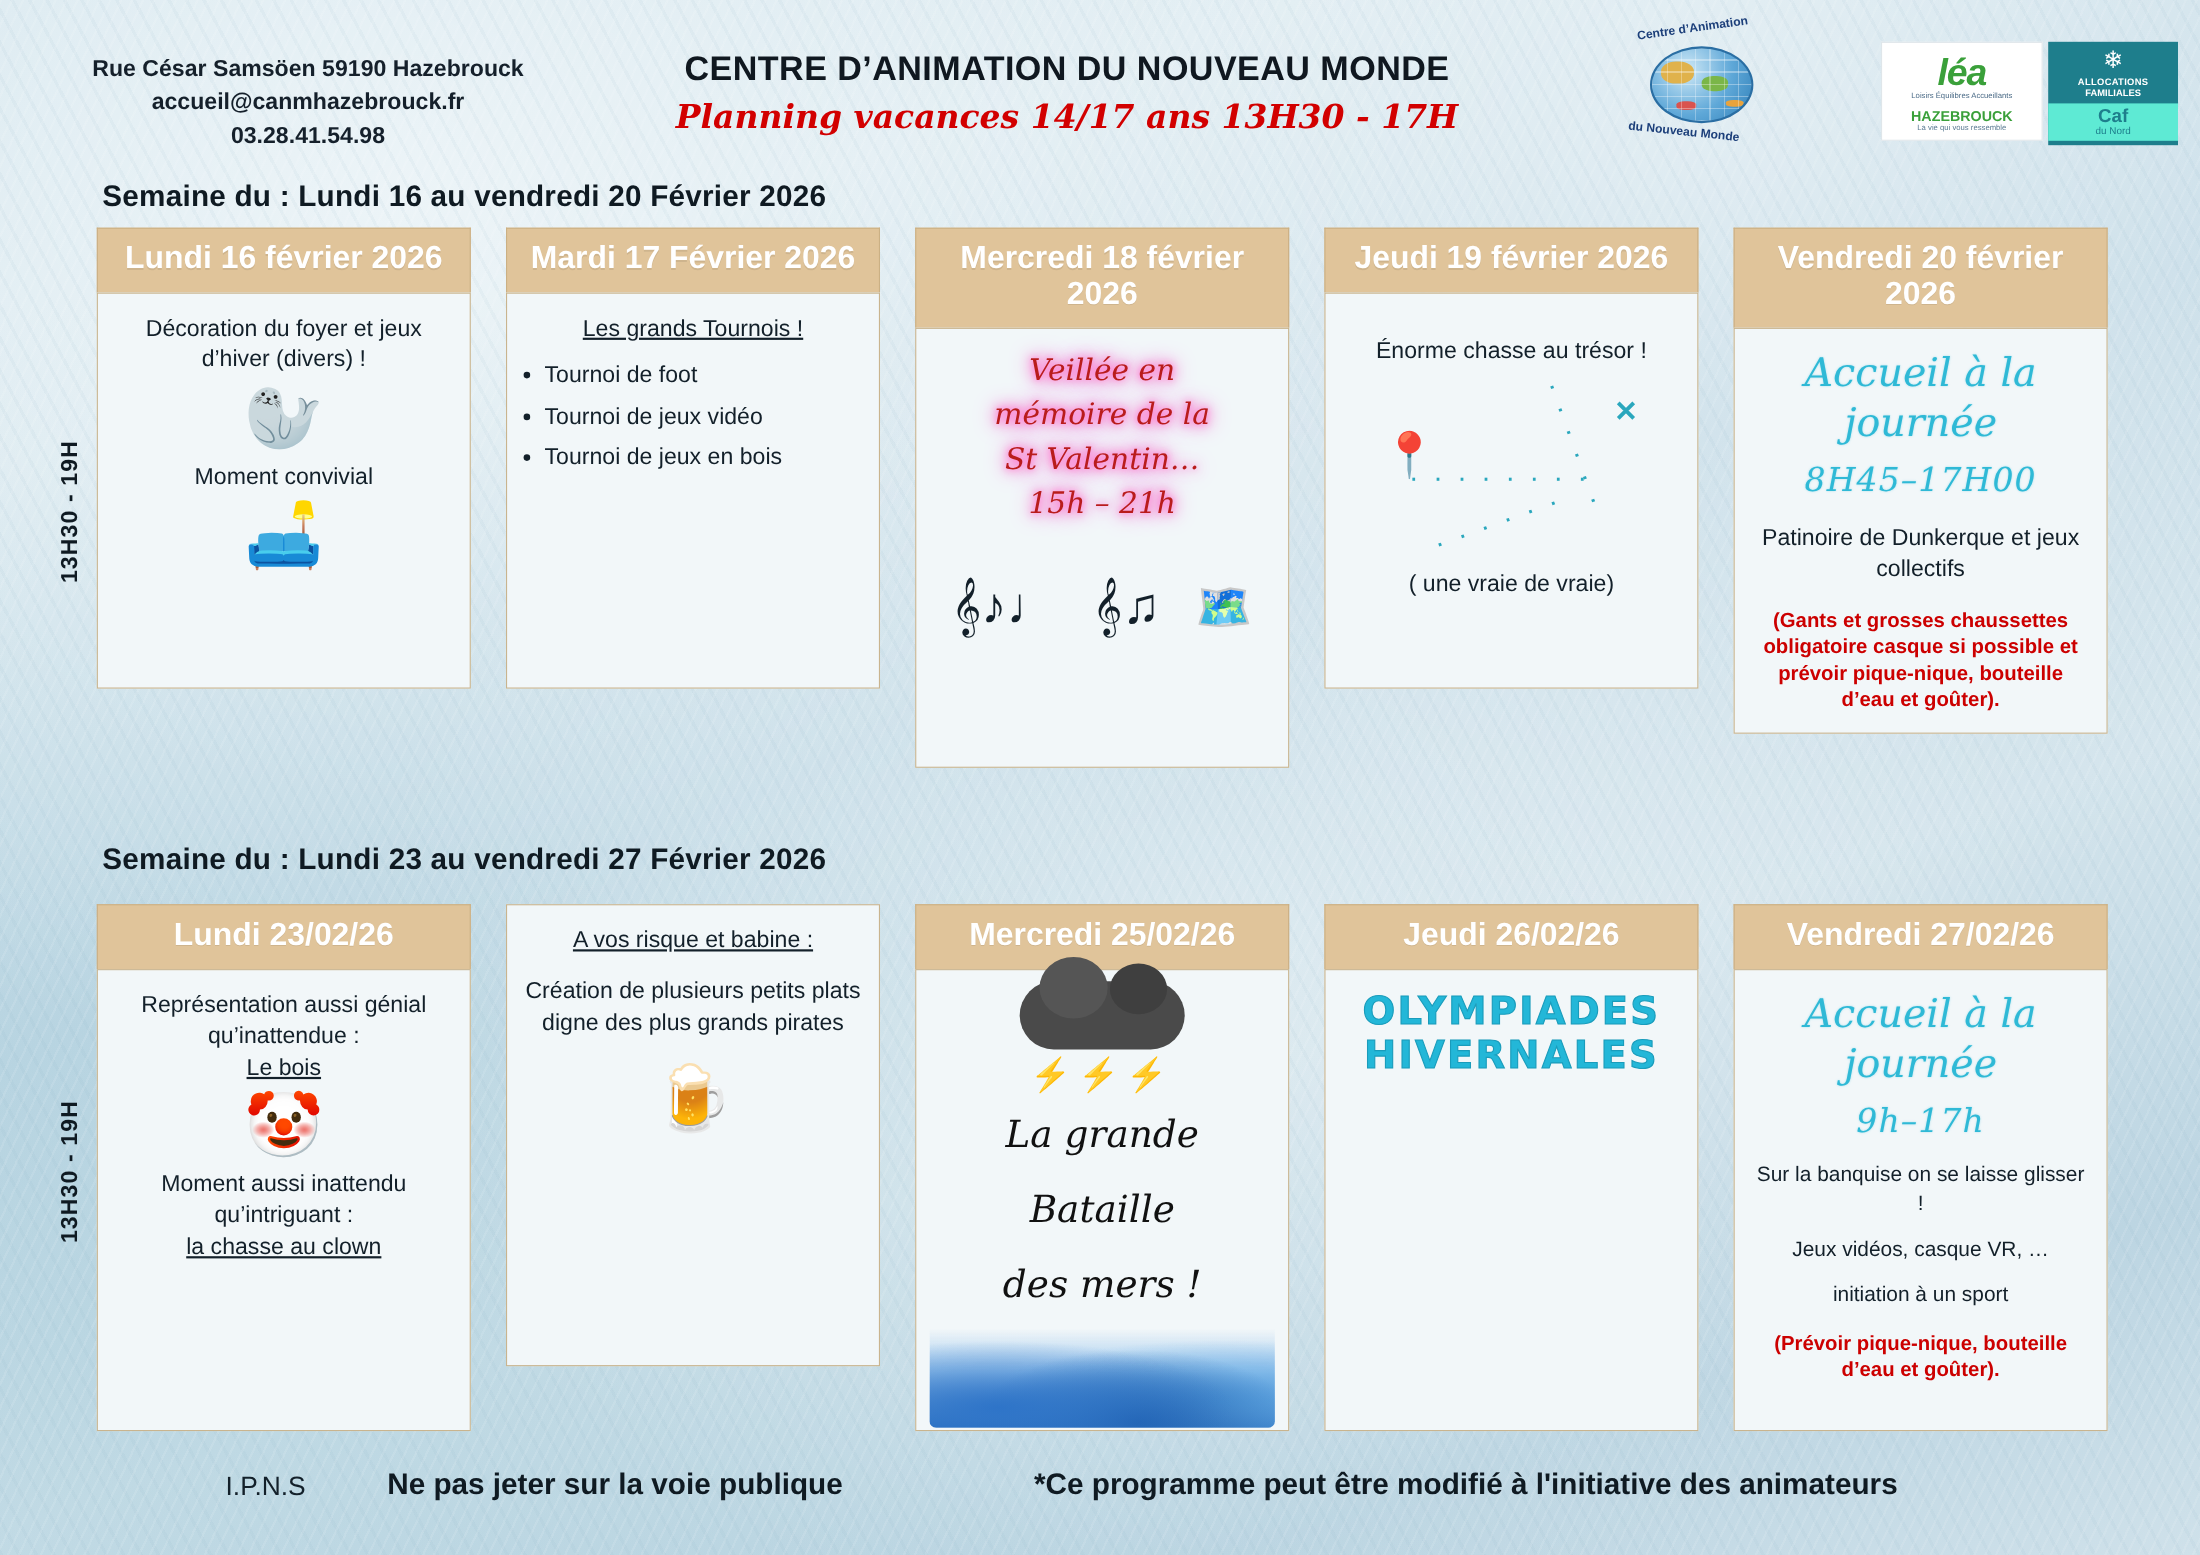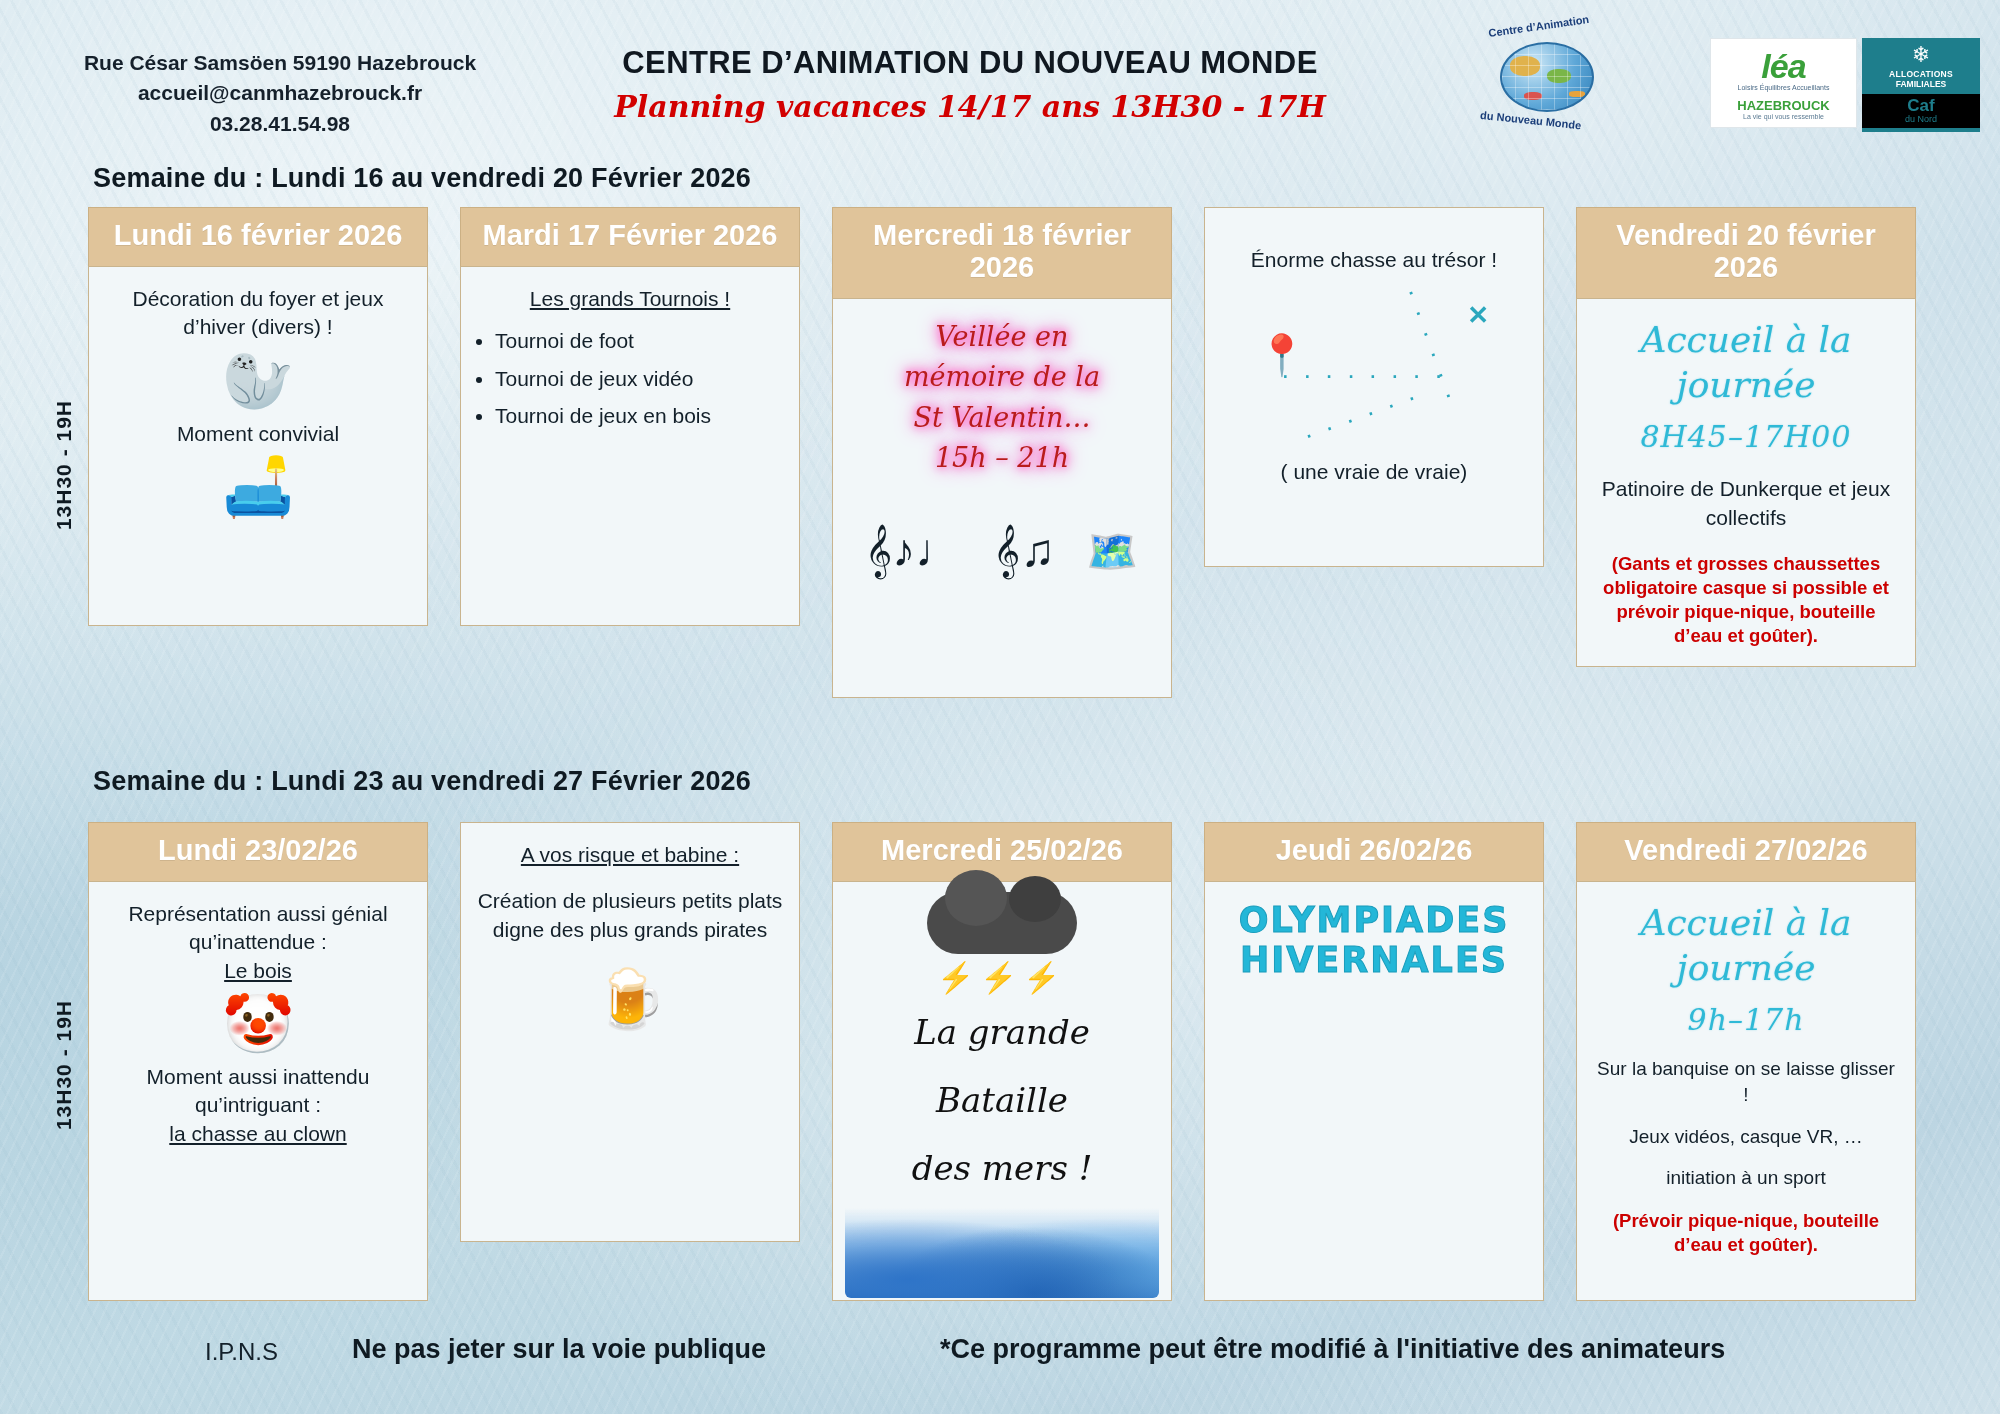--- a/index.html
+++ b/index.html
@@ -68,21 +68,21 @@
   .lea-sub{font-size:7px;color:#4a6a86;margin-top:-2px;}
   .lea-city{font-size:13px;font-weight:bold;color:#3aa03a;margin-top:7px;}
   .lea-tag{font-size:7px;color:#5a7a92;}
   .logo-caf{
     position:absolute;left:1862px;top:38px;width:118px;height:88px;background:#1e7e8c;
     color:#fff;display:flex;flex-direction:column;align-items:center;justify-content:flex-start;padding-top:6px;
   }
   .caf-flake{font-size:22px;line-height:1;}
   .caf-l1{font-size:8.5px;font-weight:bold;margin-top:3px;letter-spacing:.3px;}
   .caf-l2{font-size:8.5px;font-weight:bold;}
-  .caf-box{margin-top:5px;background:#000000;color:#1e7e8c;width:100%;text-align:center;padding:3px 0 4px;}
+  .caf-box{margin-top:5px;background:#5eead4;color:#1e7e8c;width:100%;text-align:center;padding:3px 0 4px;}
   .caf-box b{font-size:17px;display:block;line-height:1;}
   .caf-box i{font-size:9px;font-style:normal;display:block;}
 
   
   .week-title{
     position:absolute;font-size:27px;font-weight:bold;color:#0f1a22;letter-spacing:.2px;
   }
   .w1-title{left:93px;top:163px;}
   .w2-title{left:93px;top:766px;}
 
@@ -238,20 +238,21 @@
       </div>
       <div style="display:flex;align-items:flex-end;justify-content:space-around;margin-top:40px;">
         <span style="font-size:46px;">𝄞♪♩</span>
         <span style="font-size:46px;">𝄞♫</span>
         <span style="font-size:42px;">🗺️</span>
       </div>
     </div>
   </div>
 
   <div class="card" style="left:1204px;top:207px;">
+    <div class="head">Jeudi 19 février 2026</div>
     <div class="body">
       <div style="margin-top:20px;">Énorme chasse au trésor !</div>
       <div style="position:relative;height:170px;margin-top:14px;">
         <span style="position:absolute;left:36px;top:40px;font-size:40px;">📍</span>
         <span class="xmark" style="position:absolute;right:38px;top:10px;">✕</span>
         <span class="trail" style="position:absolute;left:60px;top:70px;">· · · · · · · ·</span>
         <span class="trail" style="position:absolute;left:150px;top:40px;transform:rotate(70deg);">· · · · · ·</span>
         <span class="trail" style="position:absolute;left:80px;top:110px;transform:rotate(-20deg);">· · · · · ·</span>
       </div>
       <div>( une vraie de vraie)</div>

